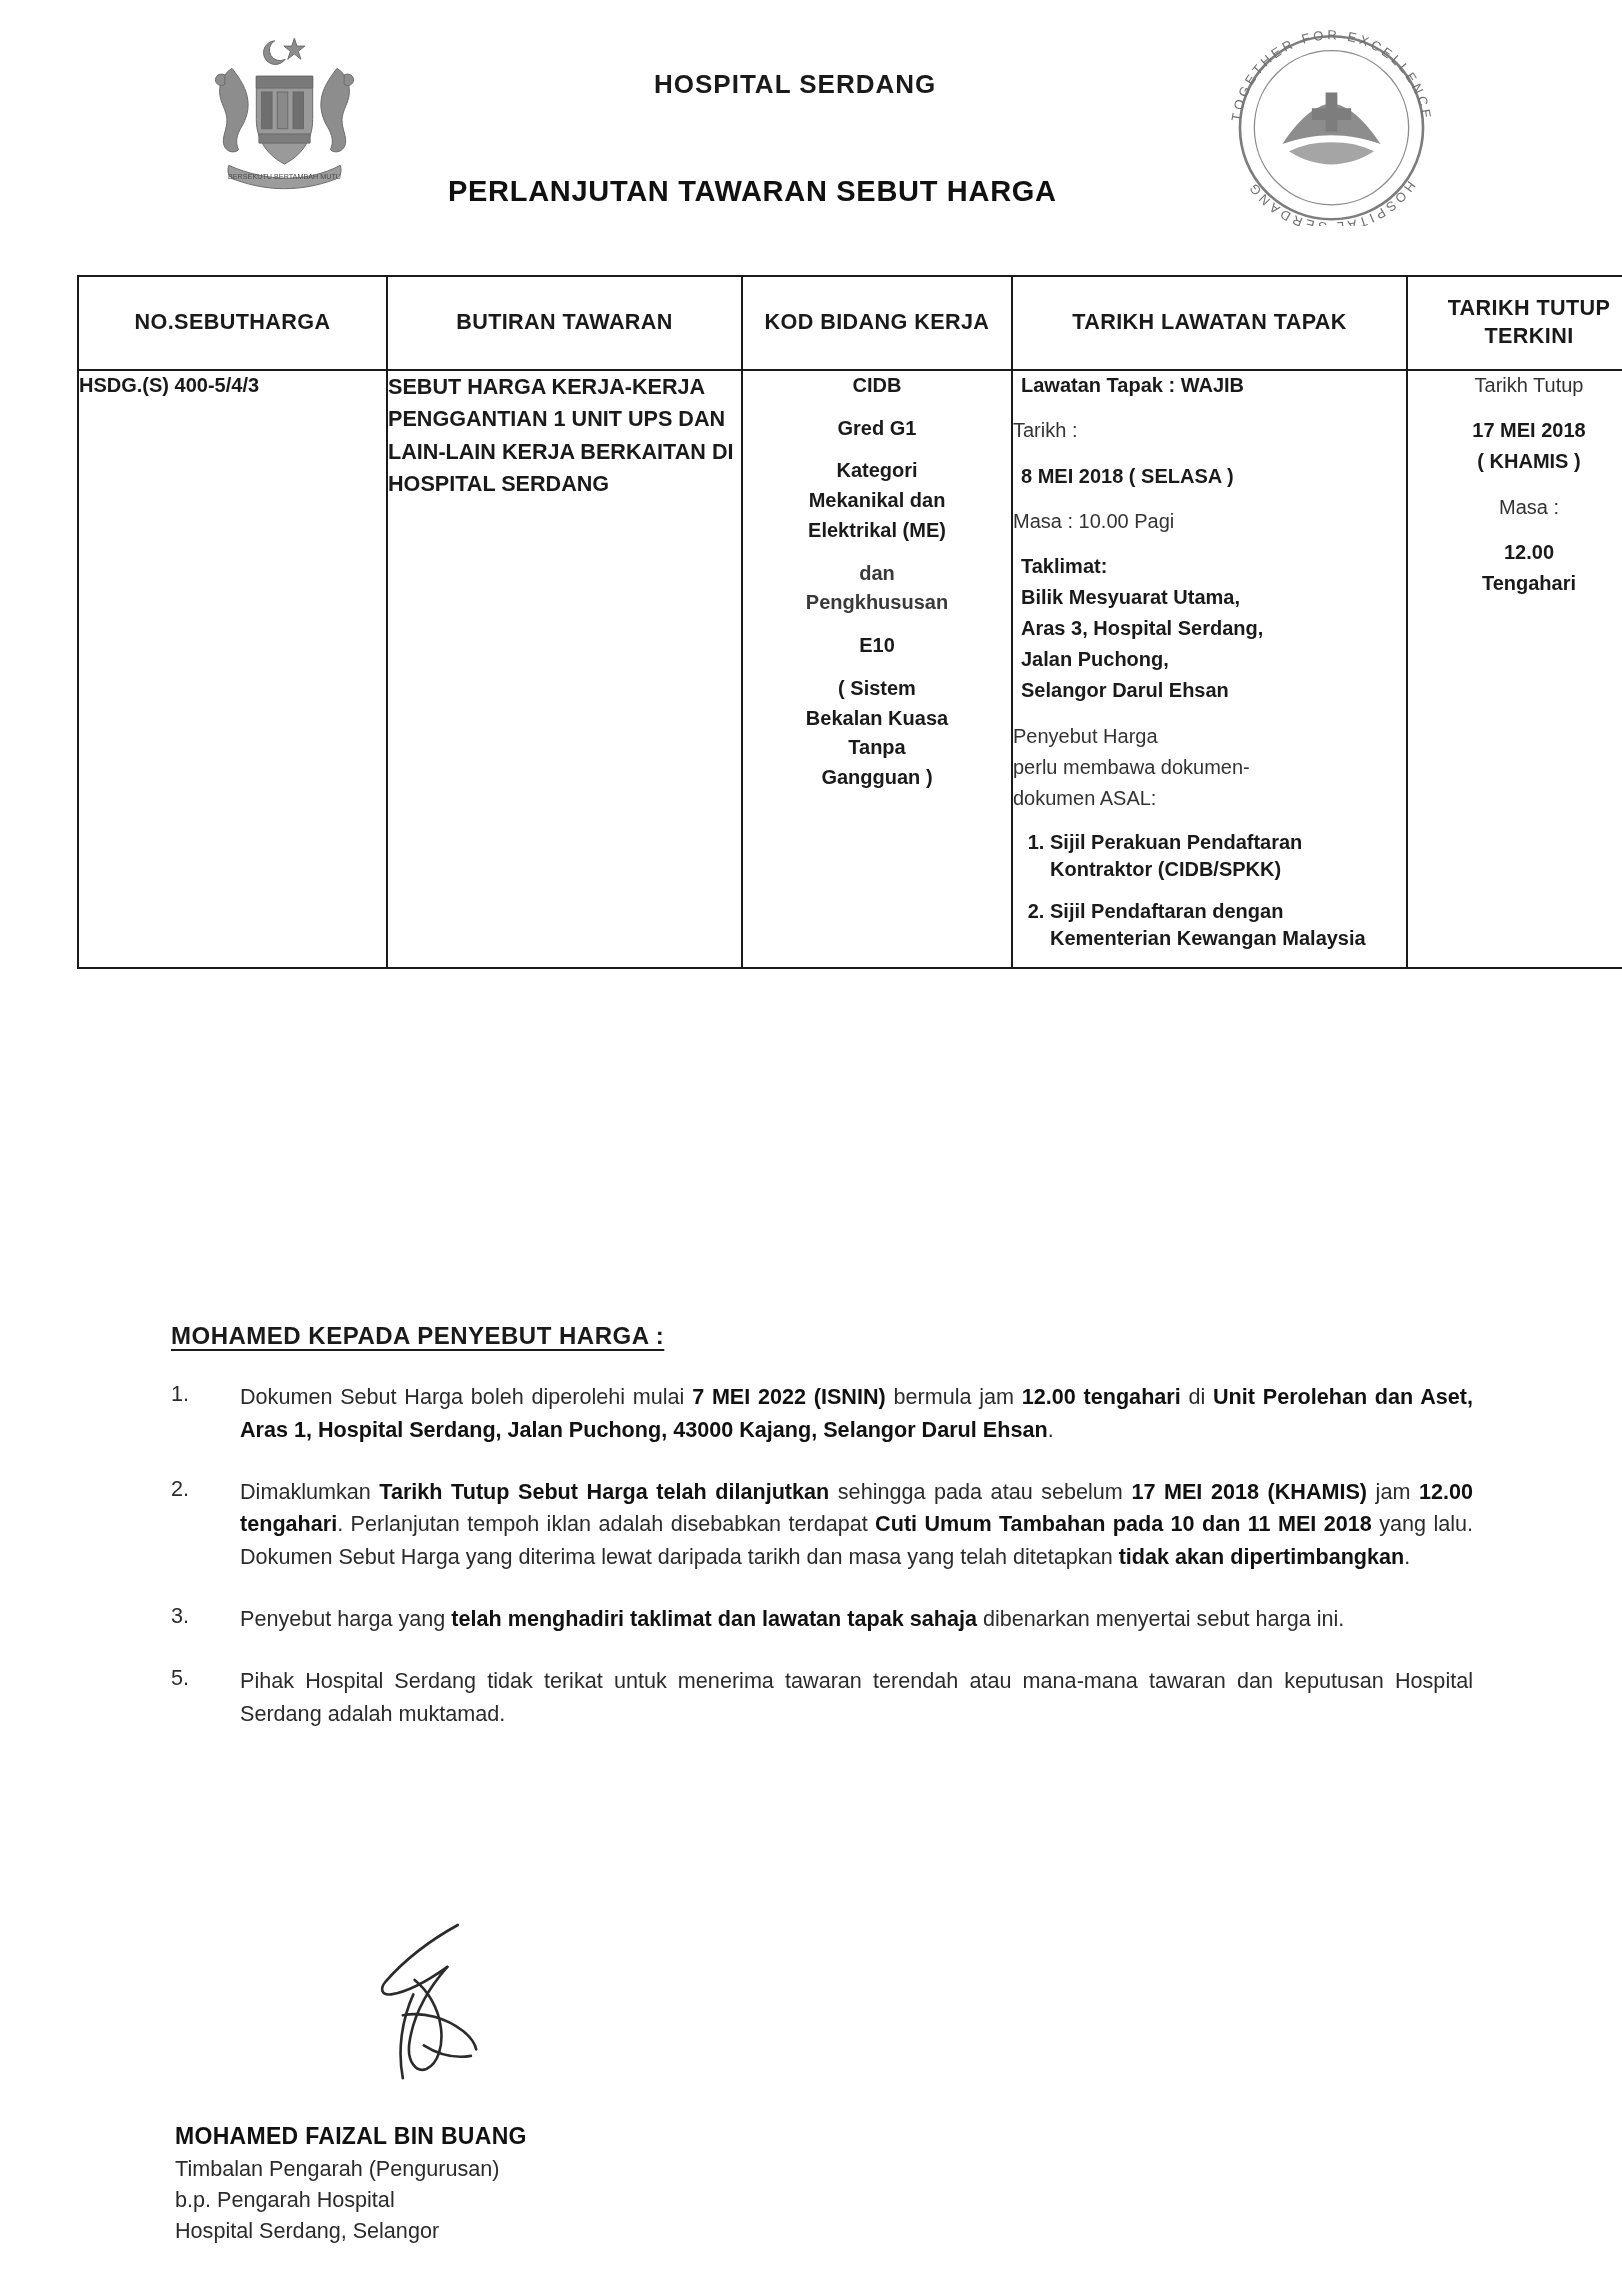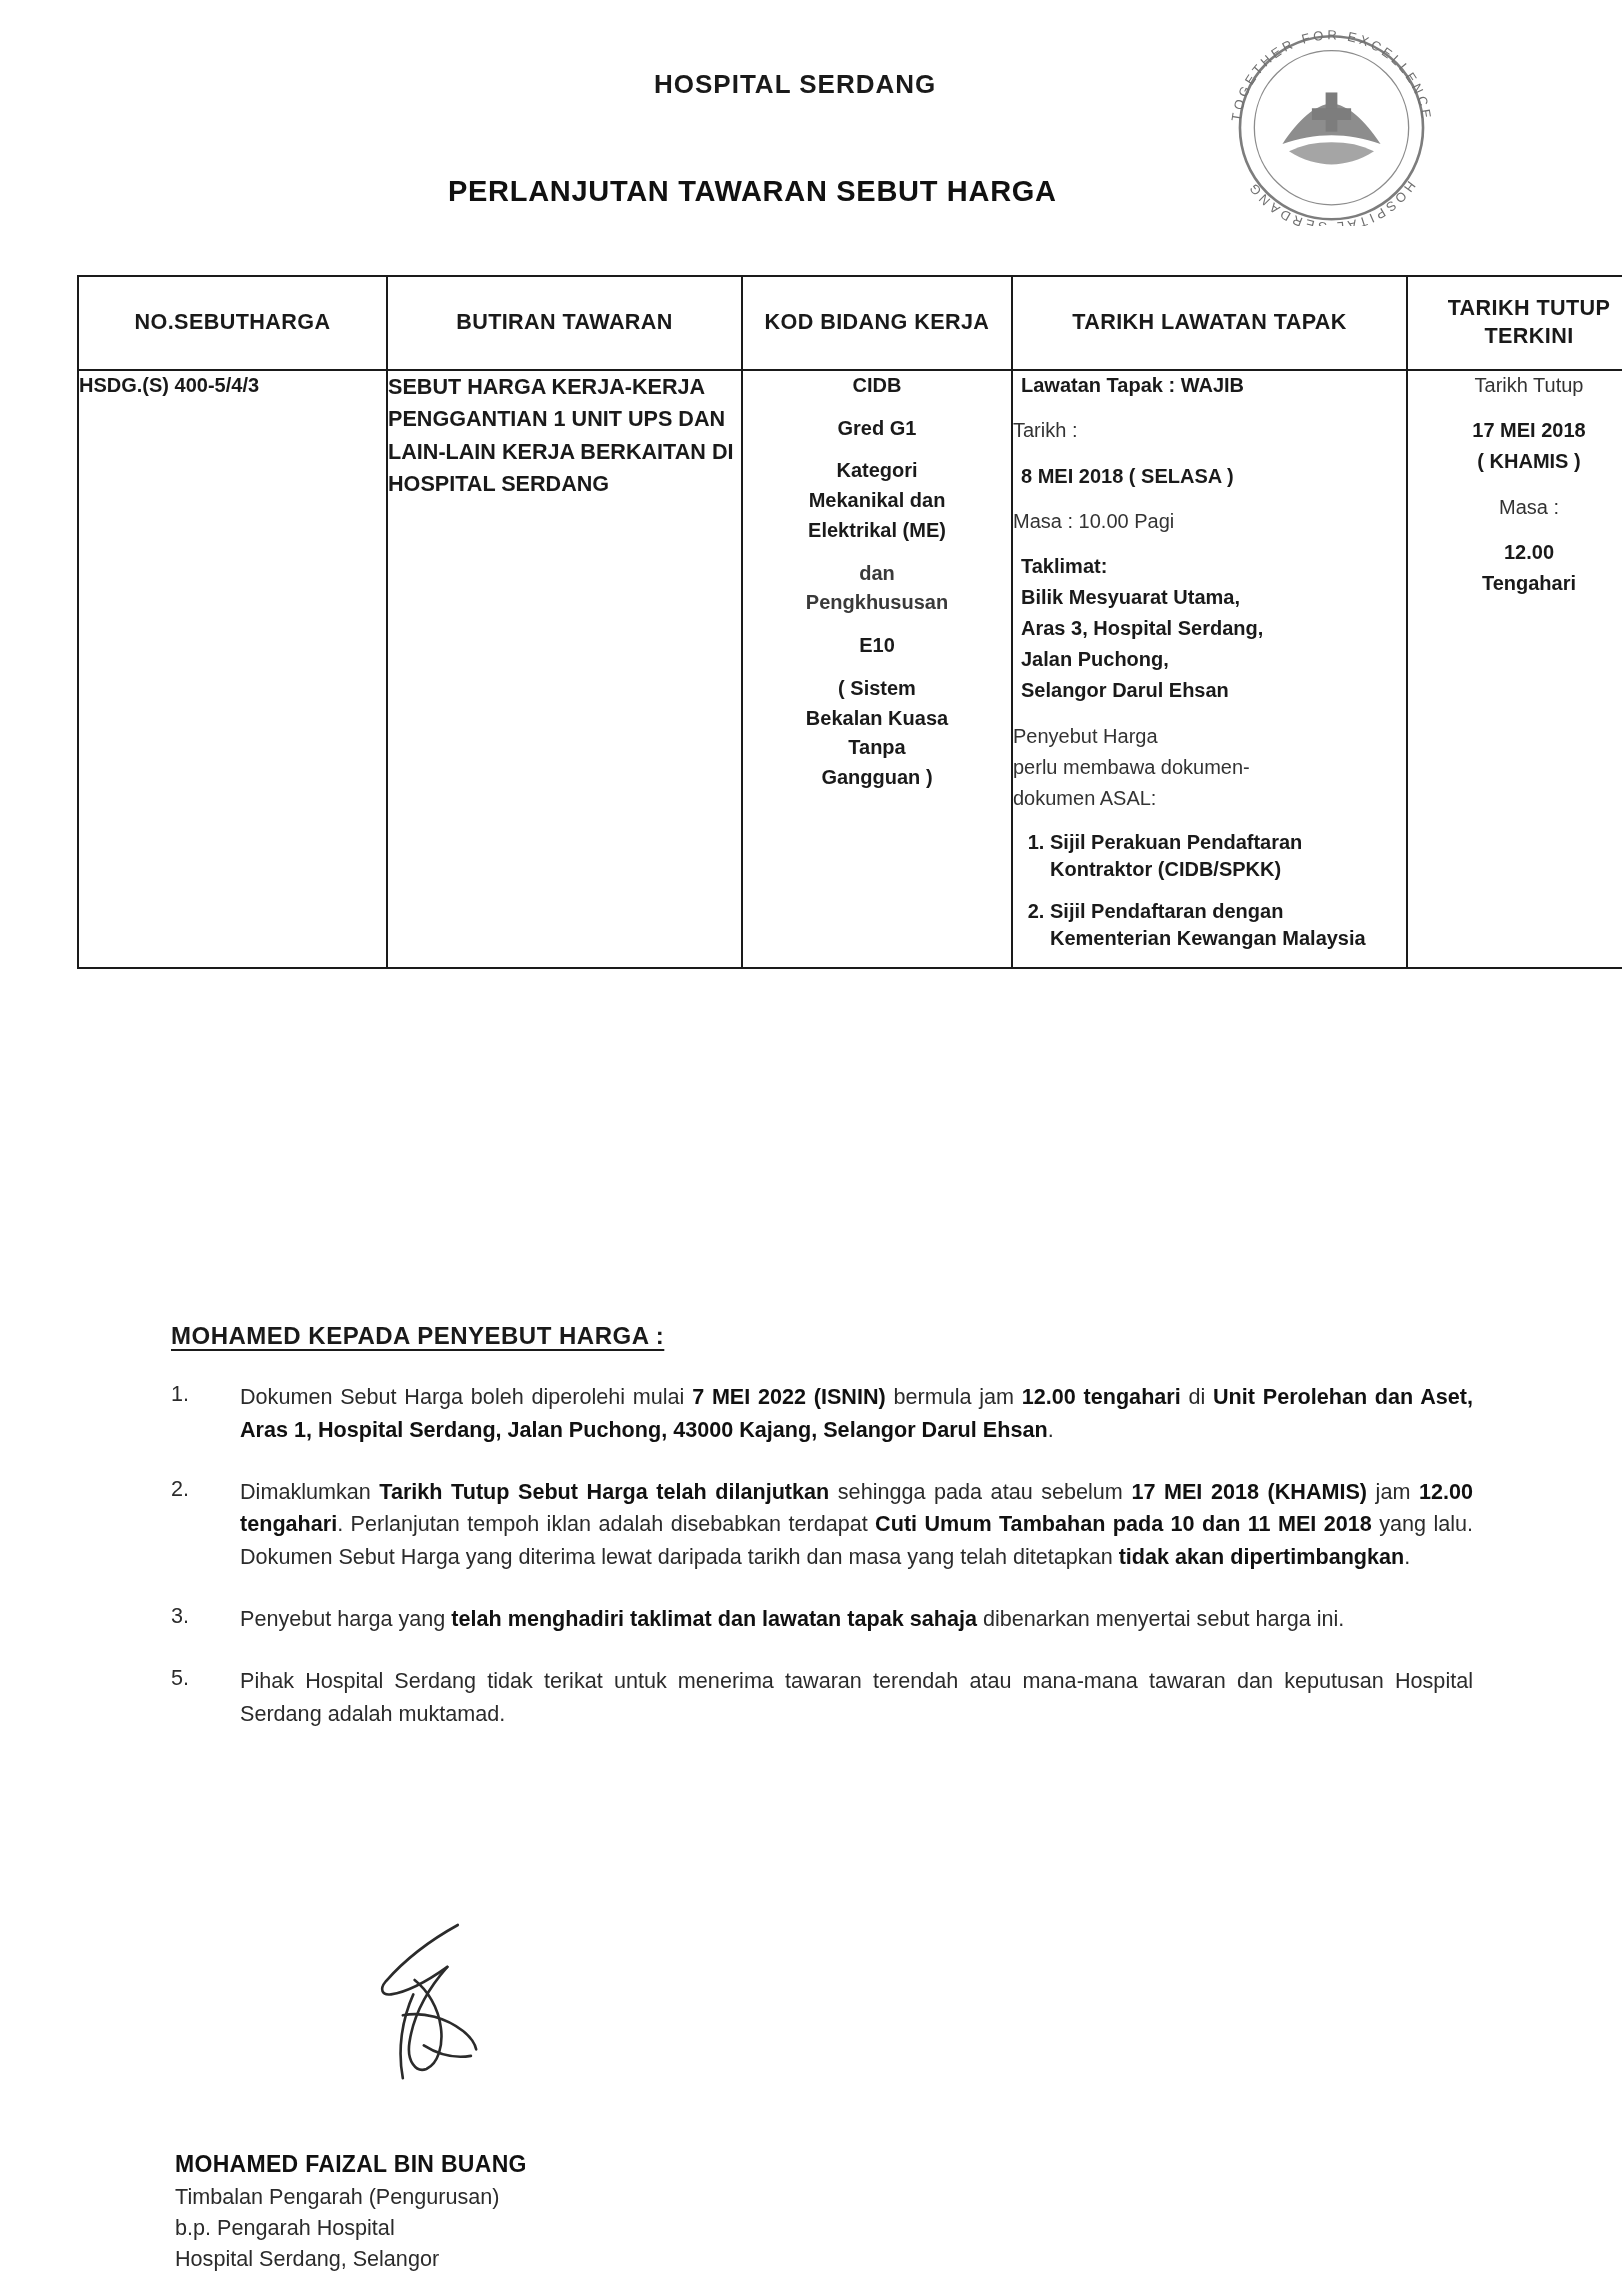--- a/index.html
+++ b/index.html
@@ -181,30 +181,54 @@
     top: 2120px;
     font-size: 21.6px;
     line-height: 1.44;
     color: #2b2b2b;
   }
   .signoff .name {
     font-weight: bold;
     font-size: 23px;
     letter-spacing: 0.3px;
     color: #111;
-    margin-top: 28px;
   }
 </style>
 </head>
 <body>
 
 <div class="page">
 
   <div class="header">
 
+    <div class="crest">
+      <svg viewBox="0 0 270 250" xmlns="http://www.w3.org/2000/svg">
+        <g fill="#8d8d8d" stroke="#6a6a6a" stroke-width="1.5">
+
+          <path d="M120 18 a18 18 0 1 0 16 28 a14 14 0 1 1 -16 -28 z"></path>
+          <polygon points="150,14 154,26 166,26 156,34 160,46 150,38 140,46 144,34 134,26 146,26"></polygon>
+
+          <path d="M55 60 c-14 8 -22 26 -18 44 c3 14 12 24 10 40 c-2 14 -8 24 -4 34 c4 10 16 12 22 6 c-6 -12 -2 -24 4 -34 c8 -13 12 -28 10 -42 c-2 -16 -10 -30 -24 -48 z"></path>
+          <path d="M44 70 c-8 -4 -16 2 -14 10 c2 6 10 8 14 4 z"></path>
+
+          <path d="M215 60 c14 8 22 26 18 44 c-3 14 -12 24 -10 40 c2 14 8 24 4 34 c-4 10 -16 12 -22 6 c6 -12 2 -24 -4 -34 c-8 -13 -12 -28 -10 -42 c2 -16 10 -30 24 -48 z"></path>
+          <path d="M226 70 c8 -4 16 2 14 10 c-2 6 -10 8 -14 4 z"></path>
+
+          <path d="M92 72 h86 v66 c0 34 -20 56 -43 68 c-23 -12 -43 -34 -43 -68 z" fill="#9a9a9a"></path>
+          <path d="M92 72 h86 v18 h-86 z" fill="#7a7a7a"></path>
+          <rect x="100" y="96" width="16" height="56" fill="#6f6f6f"></rect>
+          <rect x="124" y="96" width="16" height="56" fill="#8a8a8a"></rect>
+          <rect x="148" y="96" width="16" height="56" fill="#6f6f6f"></rect>
+          <path d="M96 160 h78 v14 h-78 z" fill="#7d7d7d"></path>
+
+          <path d="M50 208 c60 26 120 26 170 0 c4 12 -2 20 -10 22 c-50 18 -100 18 -150 0 c-8 -2 -14 -10 -10 -22 z" fill="#9c9c9c"></path>
+        </g>
+        <text x="135" y="228" font-size="11" fill="#4a4a4a" text-anchor="middle" font-family="Liberation Sans, sans-serif">BERSEKUTU BERTAMBAH MUTU</text>
+      </svg>
+    </div>
 
     <div class="header-title">HOSPITAL SERDANG</div>
     <div class="header-subtitle">PERLANJUTAN TAWARAN SEBUT HARGA</div>
 
     <div class="hospital-logo">
       <svg viewBox="0 0 390 310" xmlns="http://www.w3.org/2000/svg">
         <defs>
           <path id="outerArc" d="M 55 165 A 140 140 0 0 1 335 165"></path>
           <path id="innerArc" d="M 335 165 A 140 140 0 0 1 55 165"></path>
         </defs>

